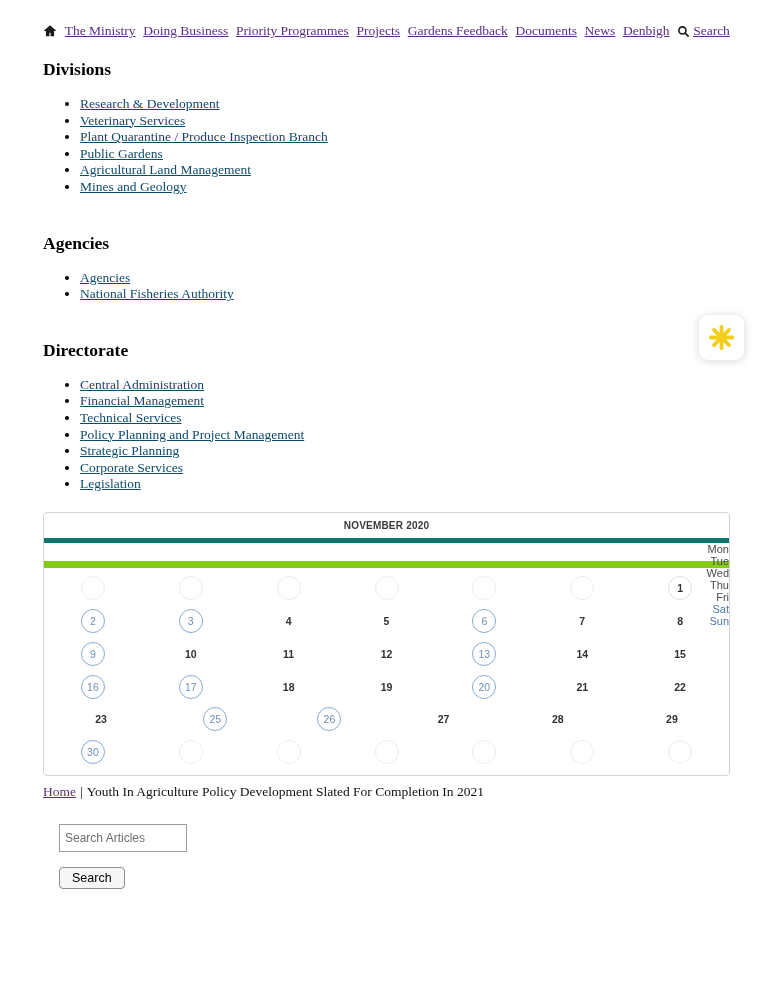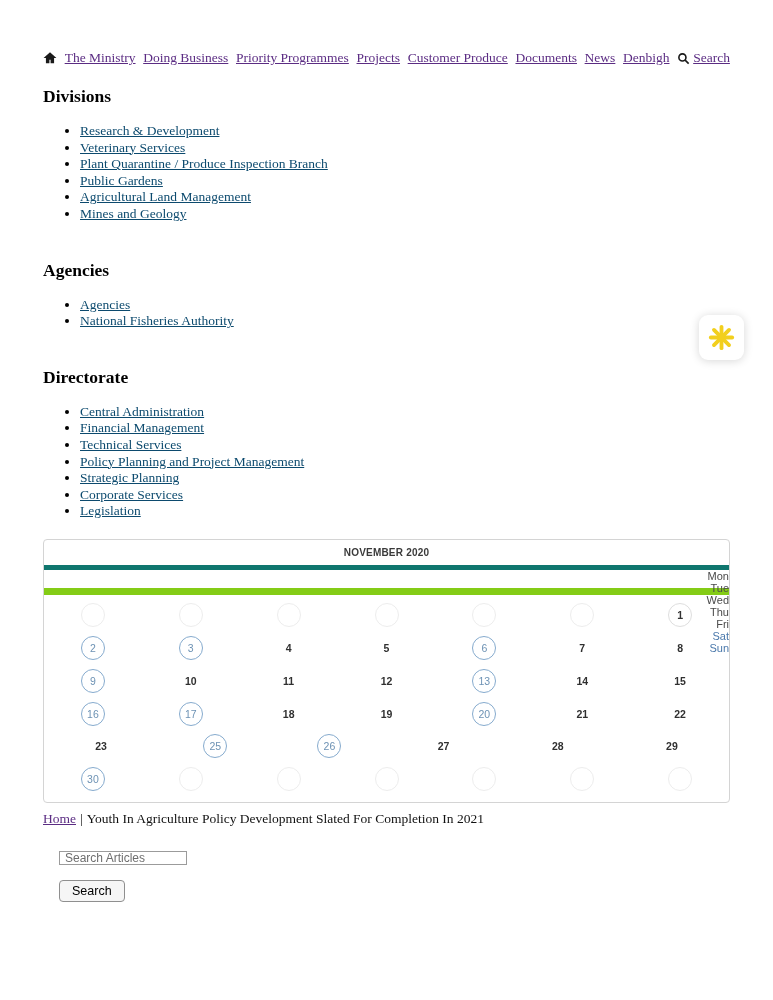--- a/index.html
+++ b/index.html
@@ -2,21 +2,21 @@
 <html><head>
 <meta charset="utf-8">
 <style>
   * { box-sizing: border-box; }
   html, body { margin:0; padding:0; }
   body {
     width:773px; height:1000px; background:#ffffff;
     font-family:"Liberation Serif", serif; color:#111;
     position:relative; overflow:hidden;
   }
-  .content { padding:44px 43px 0 43px;margin-top:6px; }
+  .content { padding:23px 43px 0 43px; }
 
   a { cursor:pointer; }
 
   
   .topnav {
     display:flex; align-items:center; justify-content:space-between;
     white-space:nowrap; font-size:13.5px;
   }
   #nav-items { display:contents; }
   .nav-link { color:#5b2c83; text-decoration:underline; }
@@ -60,21 +60,21 @@
   .state-plain { color:#303030; font-weight:600; }
   .state-event { border-color:#86abce; color:#6d92b4; cursor:pointer; }
 
   
   .breadcrumb { margin-top:8px; font-size:13.5px; color:#111; }
   .home-crumb { color:#5b2c83; text-decoration:underline; }
   .crumb-sep { margin:0 4px; }
 
   
   .search-input {
-    display:block; margin:24px 0 0 16px; width:128px; height:14px;
+    display:block; margin:24px 0 0 16px; width:128px; height:28px;
     border:1px solid #9b9b9b; padding:2px 5px;
     font-family:"Liberation Sans", sans-serif; font-size:12px; color:#111;
   }
   .search-input::placeholder { color:#6e6e6e; }
   .search-button {
     display:block; margin:15px 0 0 16px;
     font-family:"Liberation Sans", sans-serif; font-size:12.5px;
     padding:3px 12px; border:1px solid #8f8f8f; border-radius:4px;
     background:#f6f6f6; color:#000; cursor:pointer;
   }
@@ -93,21 +93,21 @@
 <div class="content">
 
   <nav class="topnav">
     <a class="home-anchor">
       <span style="display:flex;">
         <svg width="14" height="14" viewBox="0 0 24 24">
             <path fill="#1a1a1a" d="M12 2 L1 12 h4 v9 h6 v-6 h2 v6 h6 v-9 h4 Z"></path>
           </svg>
       </span>
     </a>
-    <span id="nav-items"><a class="nav-link">The Ministry</a><a class="nav-link">Doing Business</a><a class="nav-link">Priority Programmes</a><a class="nav-link">Projects</a><a class="nav-link">Customer Produce</a><a class="nav-link">Documents</a><a class="nav-link">News</a><a class="nav-link">Denbigh</a></span>
+    <span id="nav-items"><a class="nav-link">The Ministry</a><a class="nav-link">Doing Business</a><a class="nav-link">Priority Programmes</a><a class="nav-link">Projects</a><a class="nav-link">Gardens Feedback</a><a class="nav-link">Documents</a><a class="nav-link">News</a><a class="nav-link">Denbigh</a></span>
     <a class="nav-search">
       <span style="display:flex;">
         <svg width="13" height="13" viewBox="0 0 24 24" fill="none" stroke="#1a1a1a" stroke-width="3">
             <circle cx="10" cy="10" r="6.5"></circle>
             <line x1="15" y1="15" x2="21.5" y2="21.5"></line>
           </svg>
       </span>
       <span>Search</span>
     </a>
   </nav>

